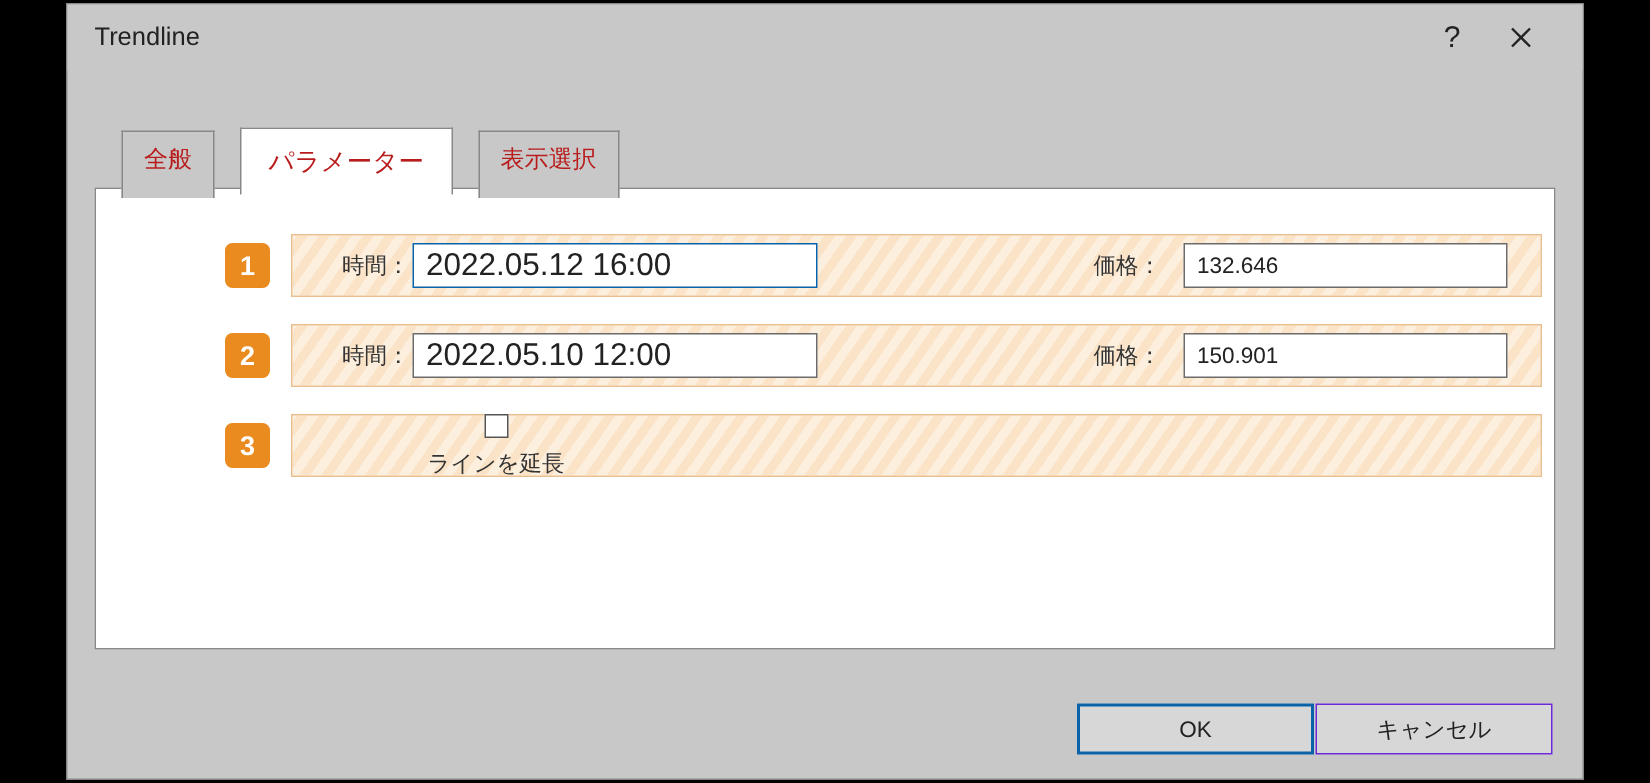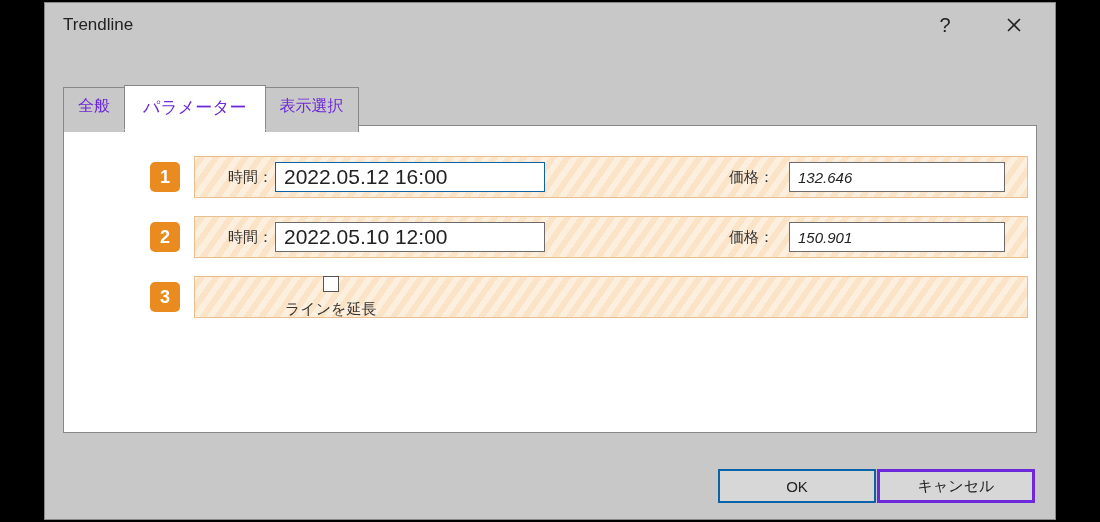--- a/index.html
+++ b/index.html
@@ -23,21 +23,20 @@
     background: #c8c8c8;
     border: 1px solid #888;
     box-shadow: 0 2px 8px rgba(0,0,0,0.3);
   }
   .titlebar {
     height: 44px;
     display: flex;
     align-items: center;
     padding: 0 18px;
     background: #c8c8c8;
-    gap: 23px;
   }
   .titlebar .title {
     flex: 1;
     font-size: 17px;
   }
   .titlebar .help, .titlebar .close {
     width: 46px;
     height: 44px;
     display: flex;
     align-items: center;
@@ -58,21 +57,22 @@
   }
   .tab {
     padding: 8px 14px 8px 14px;
     font-size: 16px;
     background: #c8c8c8;
     border: 1px solid #888;
     border-bottom: none;
     margin-right: -1px;
     position: relative;
     top: 2px;
-    color: #6d28d9;
+    color: #b91c1c;
+    margin-left: 18px;
   }
   .tab.active {
     background: #fff;
     border: 1px solid #888;
     border-bottom: 1px solid #fff;
     padding: 10px 18px 10px 18px;
     top: 0;
     z-index: 3;
     font-size: 17px;
   }
@@ -147,21 +147,20 @@
     position: absolute;
     left: 594px;
     width: 216px;
     height: 30px;
     background: #fff;
     border: 1px solid #6b6b6b;
     padding: 0 8px;
     display: flex;
     align-items: center;
     font-size: 15px;
-    font-style: italic;
   }
   .checkbox-wrap {
     position: absolute;
     left: 90px;
     display: flex;
     align-items: center;
     gap: 8px;
     flex-direction: column;
   }
   .checkbox {
@@ -174,21 +173,21 @@
     position: absolute;
     right: 20px;
     bottom: 16px;
     display: flex;
     gap: 1px;
   }
   .btn {
     width: 158px;
     height: 34px;
     background: #d7d7d7;
-    border: 3px solid #6d28d9;
+    border: 1px solid #6d28d9;
     display: flex;
     align-items: center;
     justify-content: center;
     font-size: 15px;
     color: #222;
     cursor: default;
   }
   .btn.primary { border: 2px solid #0a63a8; }
 </style>
 </head>

